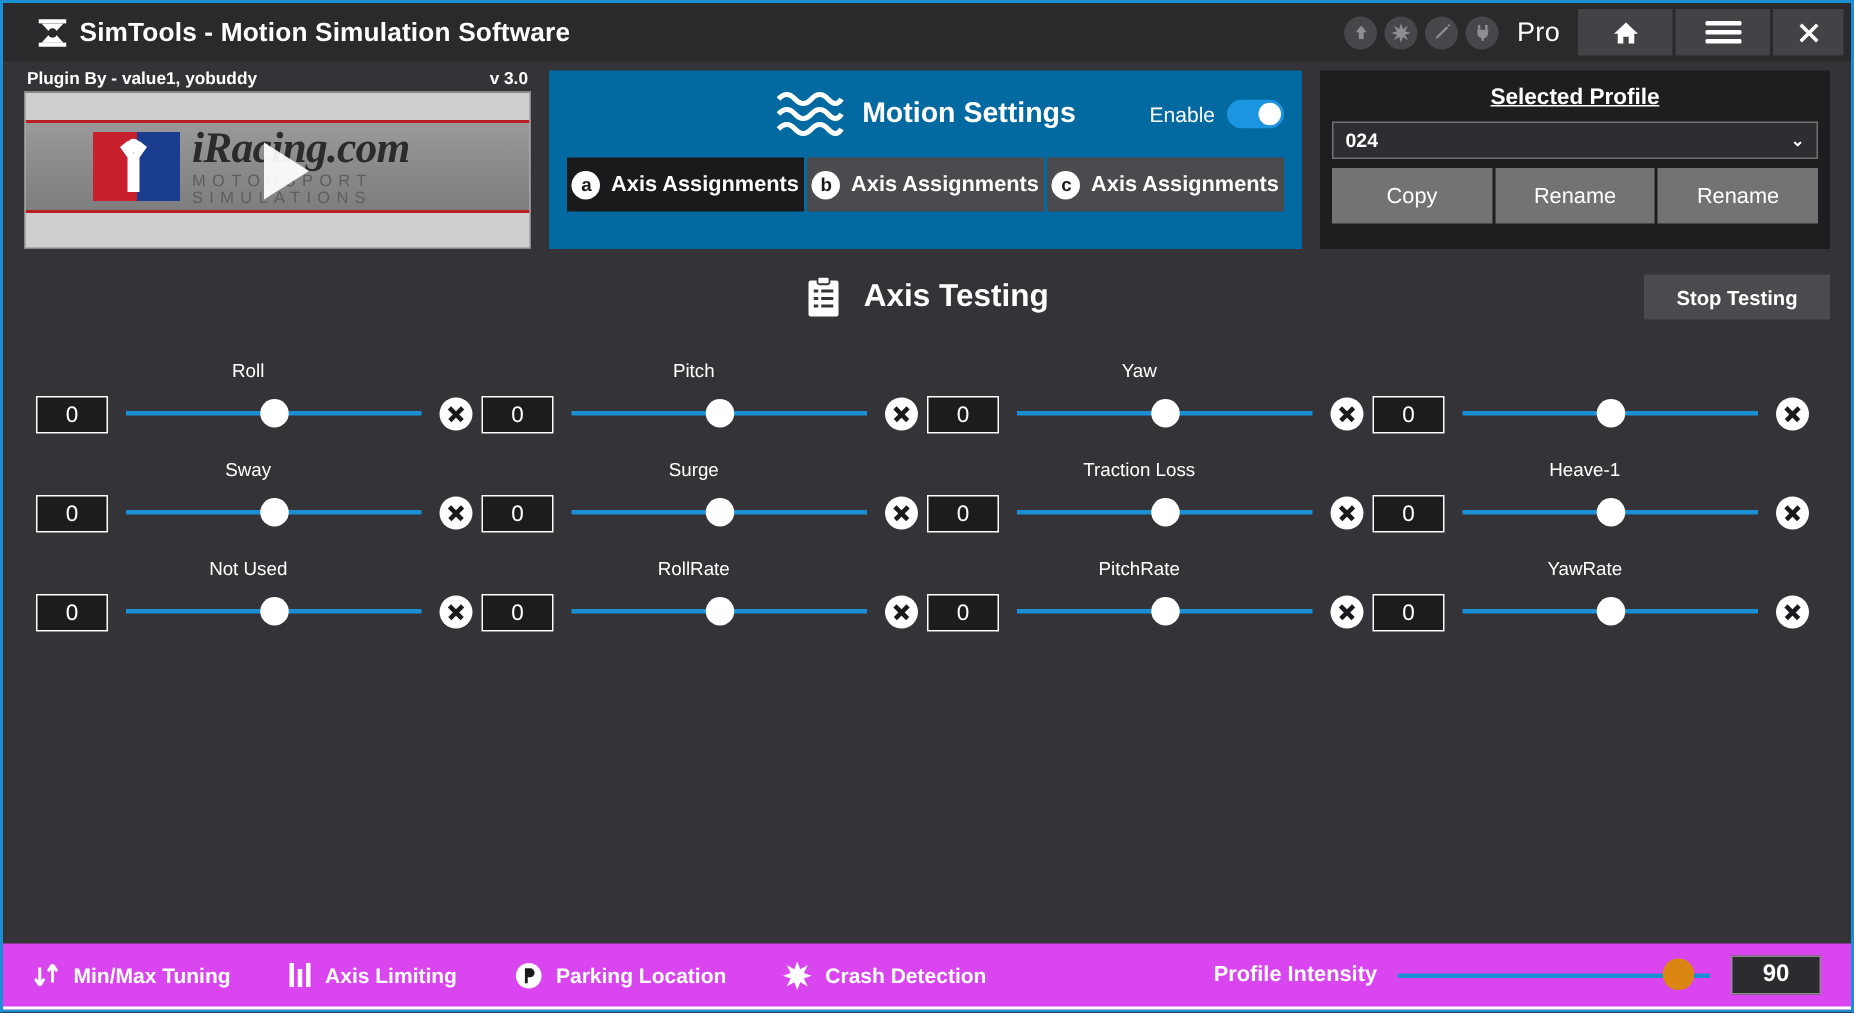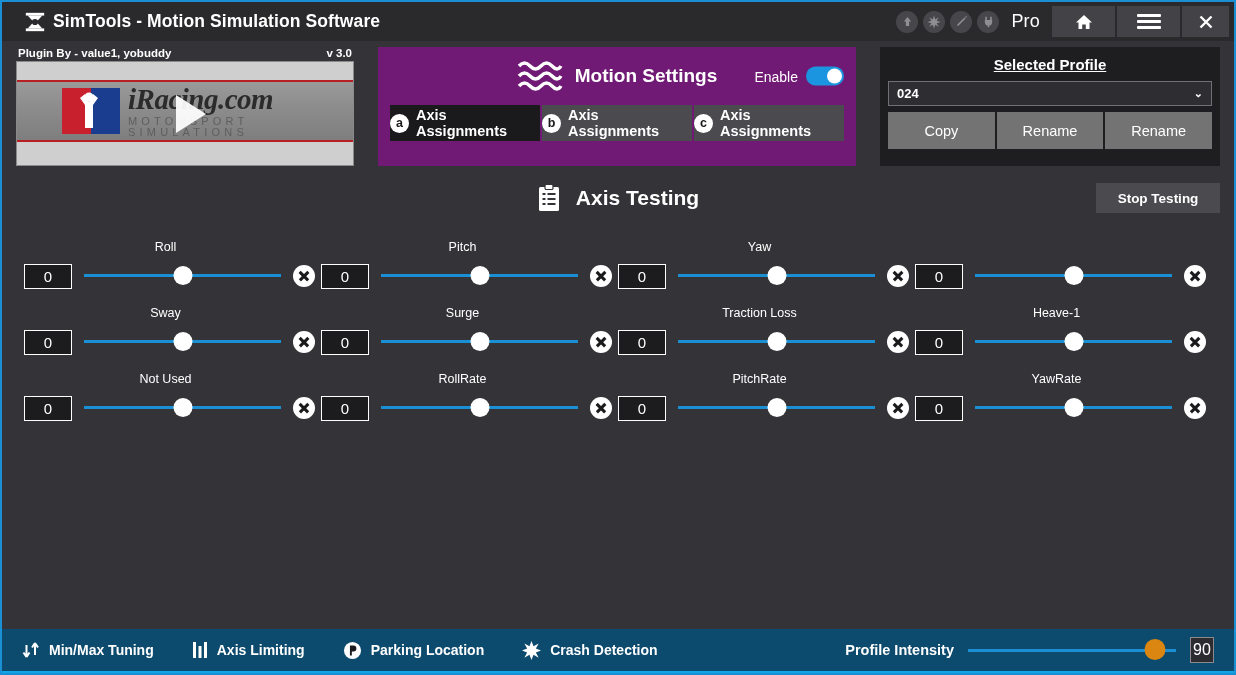--- a/index.html
+++ b/index.html
@@ -51,21 +51,21 @@
     width: 63px; height: 31px; background: #434347;
     display: flex; align-items: center; justify-content: center;
   }
   .winbtn:last-child { width: 47px; }
   .winbtn svg, .winbtn .bars { display: block; }
   .bars { width: 24px; }
   .bars i { display: block; height: 3px; background: #fff; margin: 3px 0; border-radius: 1px; }
 
   
   .toprow {
-    flex: 0 0 128px; display: flex; padding: 6px 14px 0 14px; gap: 24px;
+    flex: 0 0 128px; display: flex; padding: 6px 14px 0 14px; gap: 12px;
   }
 
   
   .plugin-panel { width: 338px; flex: 0 0 338px; }
   .plugin-head {
     display: flex; justify-content: space-between; align-items: flex-end;
     padding: 0 2px 2px 2px;
   }
   .plugin-by { color: #ffffff; font-size: 11.5px; font-weight: bold; }
   .plugin-ver { color: #ffffff; font-size: 11.5px; font-weight: bold; }
@@ -100,21 +100,21 @@
     transform: translate(-50%,-50%);
     width: 0; height: 0;
     border-left: 30px solid rgba(255,255,255,.93);
     border-top: 19px solid transparent;
     border-bottom: 19px solid transparent;
     margin-left: 6px;
   }
 
   
   .motion-panel {
-    flex: 1 1 auto; background: #701a75; position: relative;
+    flex: 1 1 auto; background: #0369a1; position: relative;
     height: 119px;
   }
   .ms-head {
     height: 58px; display: flex; align-items: center; justify-content: center;
     position: relative;
   }
   .wave-icon { margin-right: 12px; }
   .ms-title { color: #ffffff; font-size: 19px; font-weight: bold; }
   .enable-wrap {
     position: absolute; right: 12px; top: 50%; transform: translateY(-50%);
@@ -220,45 +220,45 @@
   .sclose:before, .sclose:after {
     content: ""; position: absolute; left: 50%; top: 50%;
     width: 12px; height: 2.6px; background: #1a1a1d;
     transform-origin: center;
   }
   .sclose:before { transform: translate(-50%,-50%) rotate(45deg); }
   .sclose:after  { transform: translate(-50%,-50%) rotate(-45deg); }
 
   
   .bottombar {
-    flex: 0 0 44px; background: #0c4a6e;
+    flex: 0 0 44px; background: #d946ef;
     display: flex; align-items: center; padding: 0 20px;
-    border-bottom: 2px solid #0ea5e9;
+    border-bottom: 2px solid #ffffff;
   }
   .bnav { display: flex; align-items: center; gap: 38px; }
   .bnav-item {
     display: flex; align-items: center; gap: 9px;
     color: #ffffff; font-size: 14px; font-weight: bold;
   }
   .intensity {
     margin-left: auto; display: flex; align-items: center; gap: 14px;
   }
   .int-label { color: #ffffff; font-size: 14.5px; font-weight: bold; }
   .int-track { width: 208px; height: 22px; position: relative; }
   .int-track .line {
     position: absolute; left: 0; right: 0; top: 9.5px; height: 3px;
     background: #1b8fd4;
   }
   .int-track .thumb {
     position: absolute; top: 0; width: 21px; height: 21px;
     border-radius: 50%; background: #da8610; transform: translateX(-50%);
   }
   .int-val {
-    width: 24px; height: 26px; background: #2c2c30; border: 1px solid #8a8a8f;
-    color: #ffffff; font-size: 16px; font-weight: normal;
+    width: 60px; height: 26px; background: #2c2c30; border: 1px solid #8a8a8f;
+    color: #ffffff; font-size: 16px; font-weight: bold;
     display: flex; align-items: center; justify-content: center;
   }
 </style>
 </head>
 <body>
 
 <div id="app">
 
   <div class="titlebar">
     <svg class="logo-icon" viewBox="0 0 24 24">

